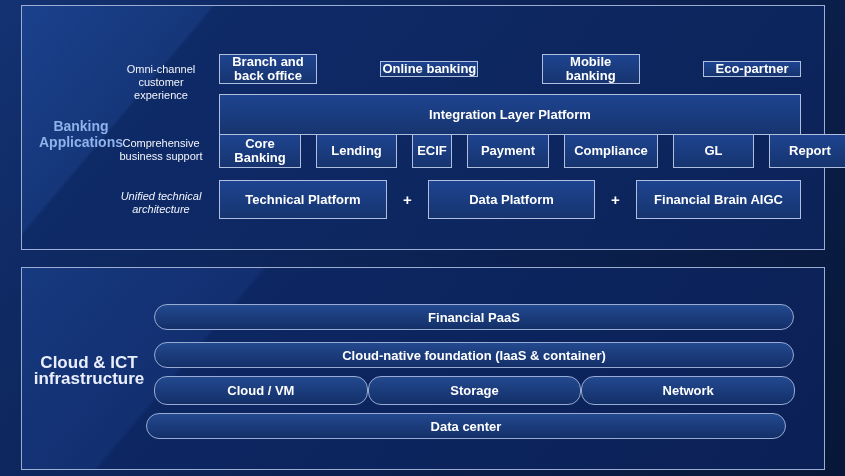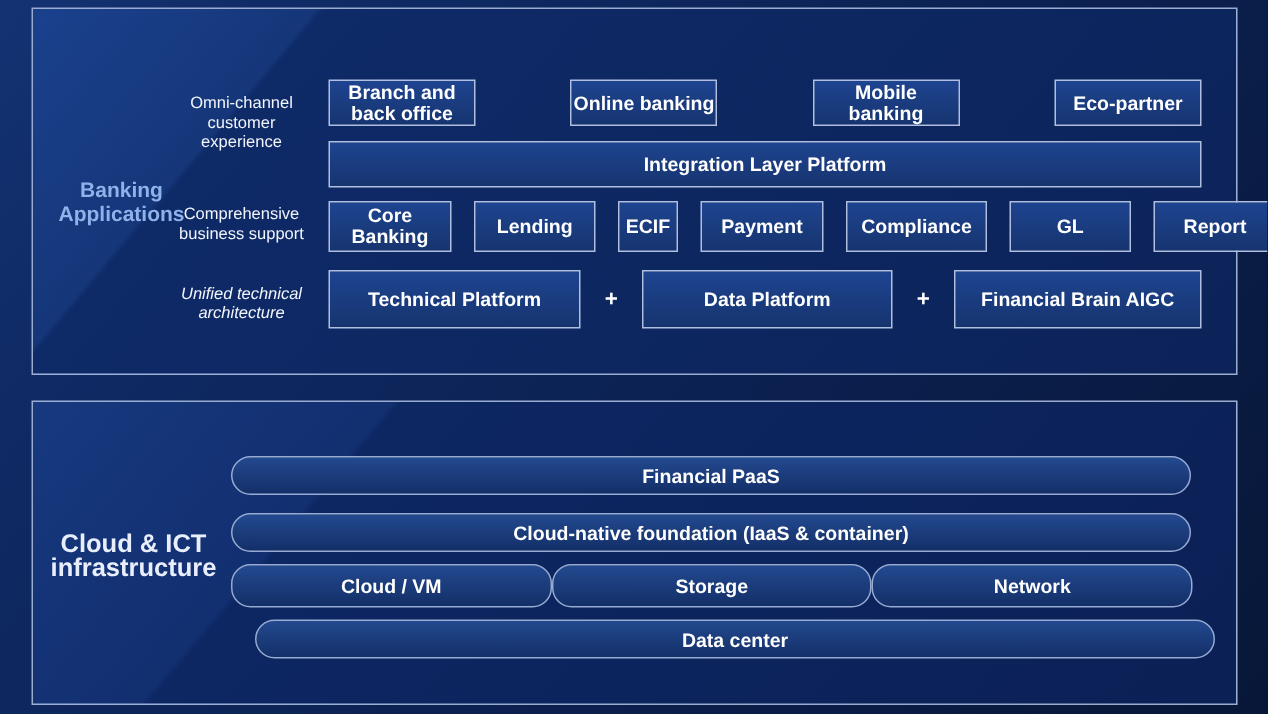--- a/index.html
+++ b/index.html
@@ -26,49 +26,49 @@
   .banking-title { left:6px; top:112px; width:106px; font-size:14px; line-height:16px; color:#8fb2ea; }
   .cloud-title   { left:6px; top:87px;  width:122px; font-size:17px; line-height:16px; color:#e9eefc; }
   .row-label {
     position:absolute; width:110px; color:#f2f5fc; font-size:11px; line-height:13px;
     text-align:center; white-space:pre-line;
   }
   .rl1 { left:84px; top:45px;margin-top:12px; }
   .rl2 { left:84px; top:131px; }
   .rl3 { left:84px; top:184px;font-style:italic; }
   .flexrow { position:absolute; display:flex; justify-content:space-between; align-items:stretch; }
-  .row1 { left:197px; top:47px;  width:582px; height:31px; }
+  .row1 { left:197px; top:47px;  width:582px; height:31px;align-items:center; }
   .row2 { left:197px; top:128px; width:632px; height:34px; }
   .row3 { left:197px; top:174px; width:582px; height:39px; }
   .box {
     box-sizing:border-box; border:1px solid #b0bfe0;
     background:linear-gradient(180deg, #1e4490 0%, #16346f 100%);
     color:#ffffff; font-weight:bold; font-size:13px; line-height:14px;
     display:flex; align-items:center; justify-content:center;
     text-align:center; white-space:pre-line; padding:0 1px;
   }
-  .intbar { position:absolute; left:197px; top:88px; width:582px; height:31px; }
+  .intbar { position:absolute; left:197px; top:88px; width:582px; height:41px; }
   .w98{width:98px} .w82{width:82px} .w81{width:81px} .w40{width:40px}
   .w94{width:94px} .w168{width:168px} .w167{width:167px} .w165{width:165px}
   .plus {
     flex:1; display:flex; align-items:center; justify-content:center;
     color:#ffffff; font-weight:bold; font-size:15px;
   }
   .bar {
     box-sizing:border-box; border:1px solid #97abd3; border-radius:13px;
     background:linear-gradient(180deg, #23498f 0%, #132f68 100%);
     color:#ffffff; font-weight:bold; font-size:13px;
     display:flex; align-items:center; justify-content:center; text-align:center;
   }
   .abs { position:absolute; }
   .paas       { left:132px; top:36px;  width:640px; height:26px; }
   .foundation { left:132px; top:74px;  width:640px; height:26px; }
   .resources  { left:132px; top:108px; width:641px; height:29px; }
   .rbox       { width:242px; height:29px; }
-  .datacenter { left:148px; top:145px; width:640px; height:26px; }
+  .datacenter { left:124px; top:145px; width:640px; height:26px; }
 </style>
 </head>
 <body>
 
 <div class="stage">
 
   <section class="panel panel-top">
     <div class="panel-title banking-title">Banking
 Applications</div>
 

